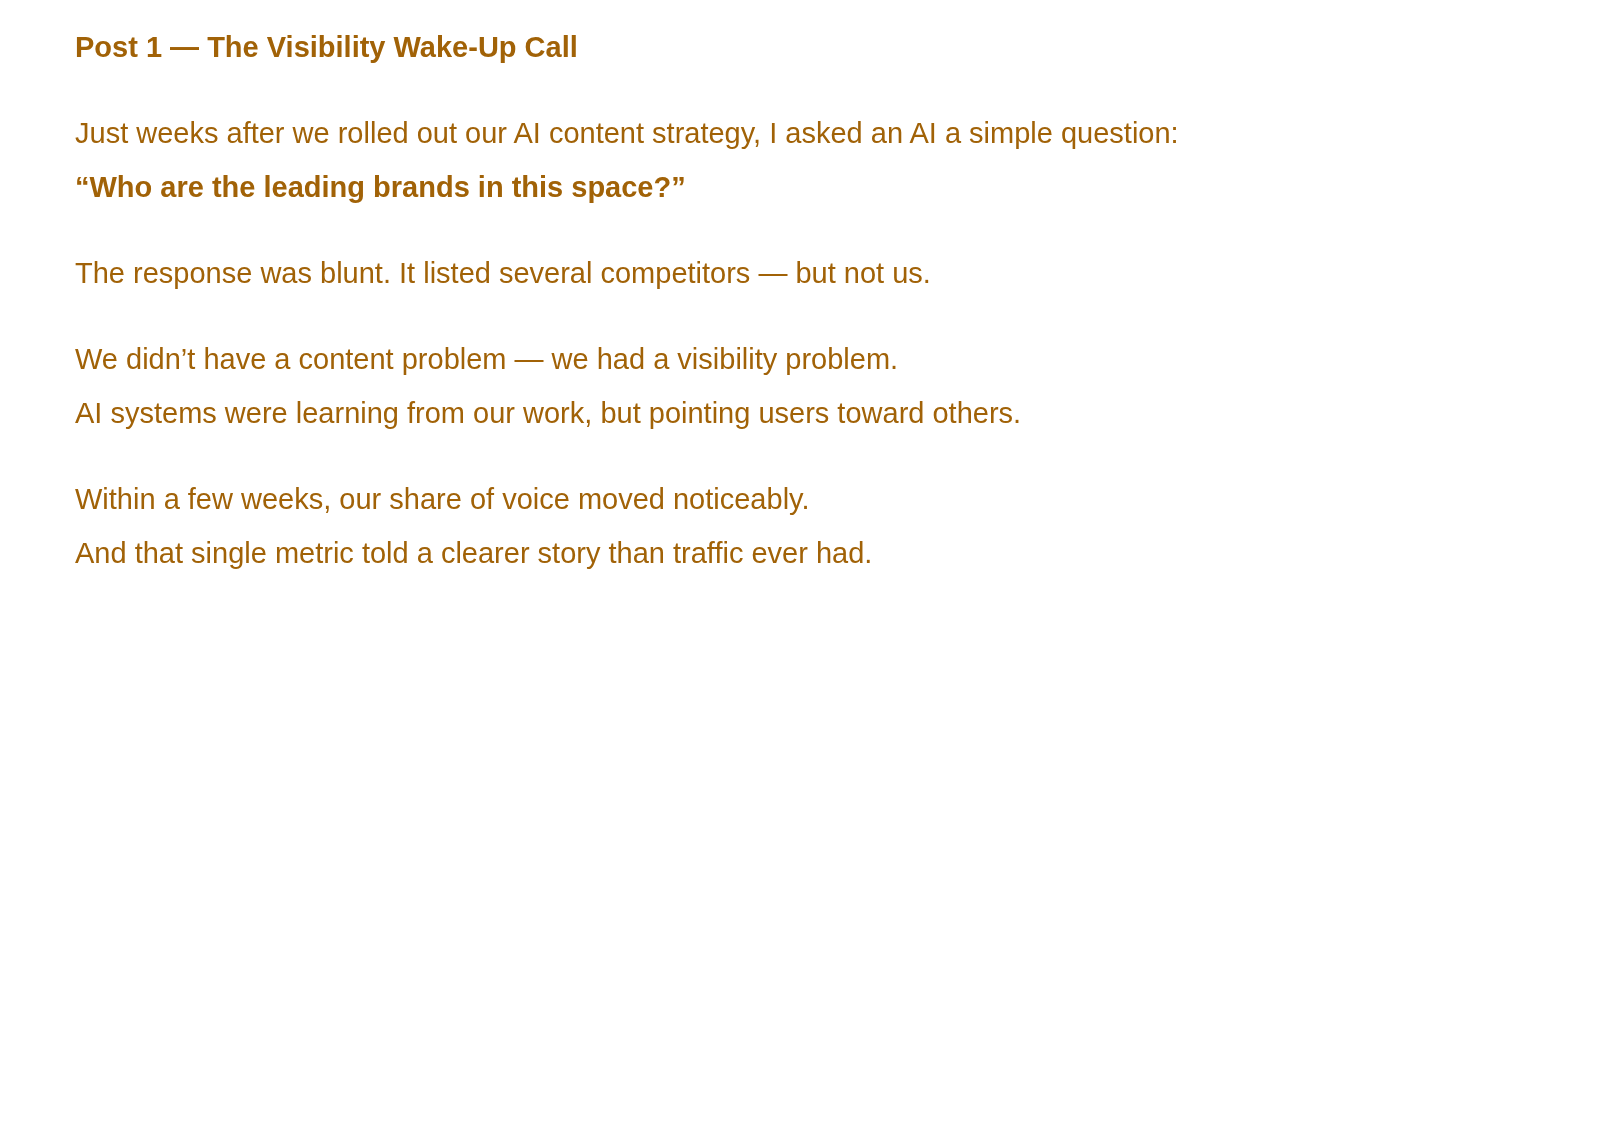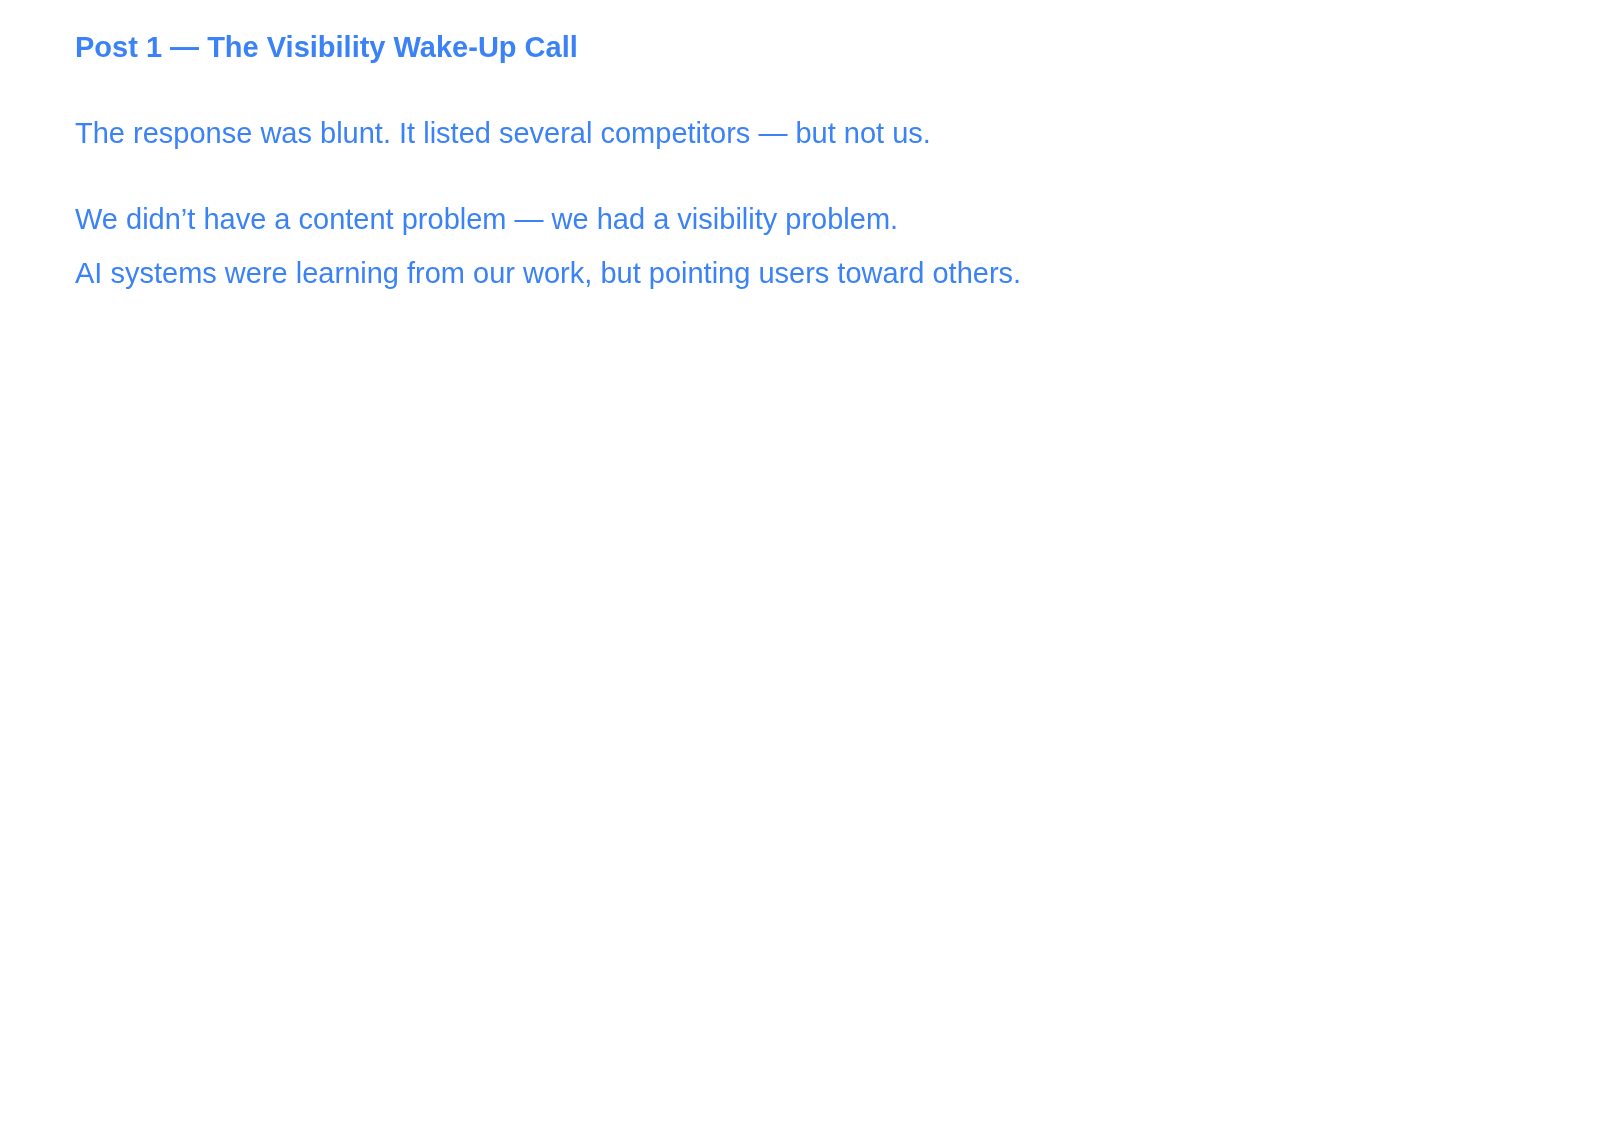--- a/index.html
+++ b/index.html
@@ -9,21 +9,21 @@
     overflow: hidden;
   }
   .doc {
     width: 1600px;
     min-height: 1125px;
     box-sizing: border-box;
     padding: 20px 30px 40px 75px;
     font-family: "Liberation Sans", sans-serif;
     font-size: 29px;
     line-height: 54px;
-    color: #3b82f6;
+    color: #a16207;
     background: #ffffff;
   }
   .title {
     margin: 0;
     font-size: 29px;
     font-weight: 700;
     line-height: 54px;
     white-space: nowrap;
   }
   .para {
@@ -42,28 +42,36 @@
     margin-right: 13px;
   }
 </style>
 </head>
 <body>
 
 <div class="doc">
 
   <h1 class="title">Post 1 — The Visibility Wake-Up Call</h1>
 
+  <p class="para">
+    <span class="line"><span>Just weeks after we rolled out our AI content strategy, I asked an AI a simple question:</span></span>
+    <span class="line"><span class="b">“Who are the leading brands in this space?”</span></span>
+  </p>
 
   <p class="para">
     <span class="line"><span>The response was blunt. It listed several competitors — but not us.</span></span>
   </p>
 
 
   <p class="para">
     <span class="line"><span>We didn’t have a content problem — we had a visibility problem.</span></span>
     <span class="line"><span>AI systems were learning from our work, but pointing users toward others.</span></span>
   </p>
 
 
+  <p class="para">
+    <span class="line"><span>Within a few weeks, our share of voice moved noticeably.</span></span>
+    <span class="line"><span>And that single metric told a clearer story than traffic ever had.</span></span>
+  </p>
 
 
 
 </div>
 
 </body></html>

